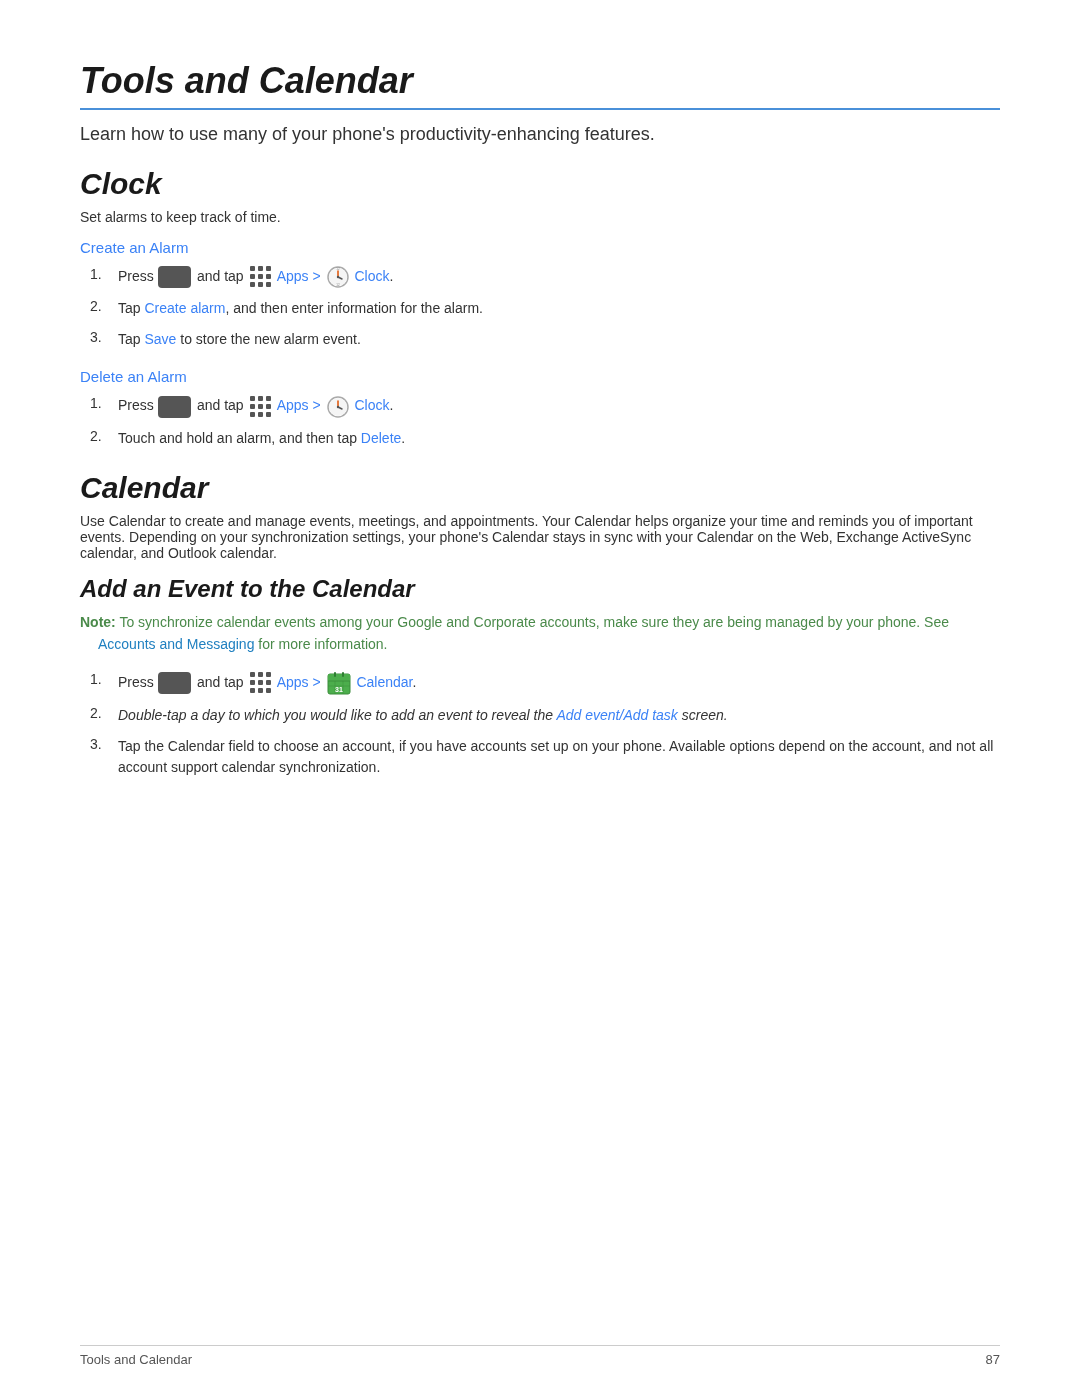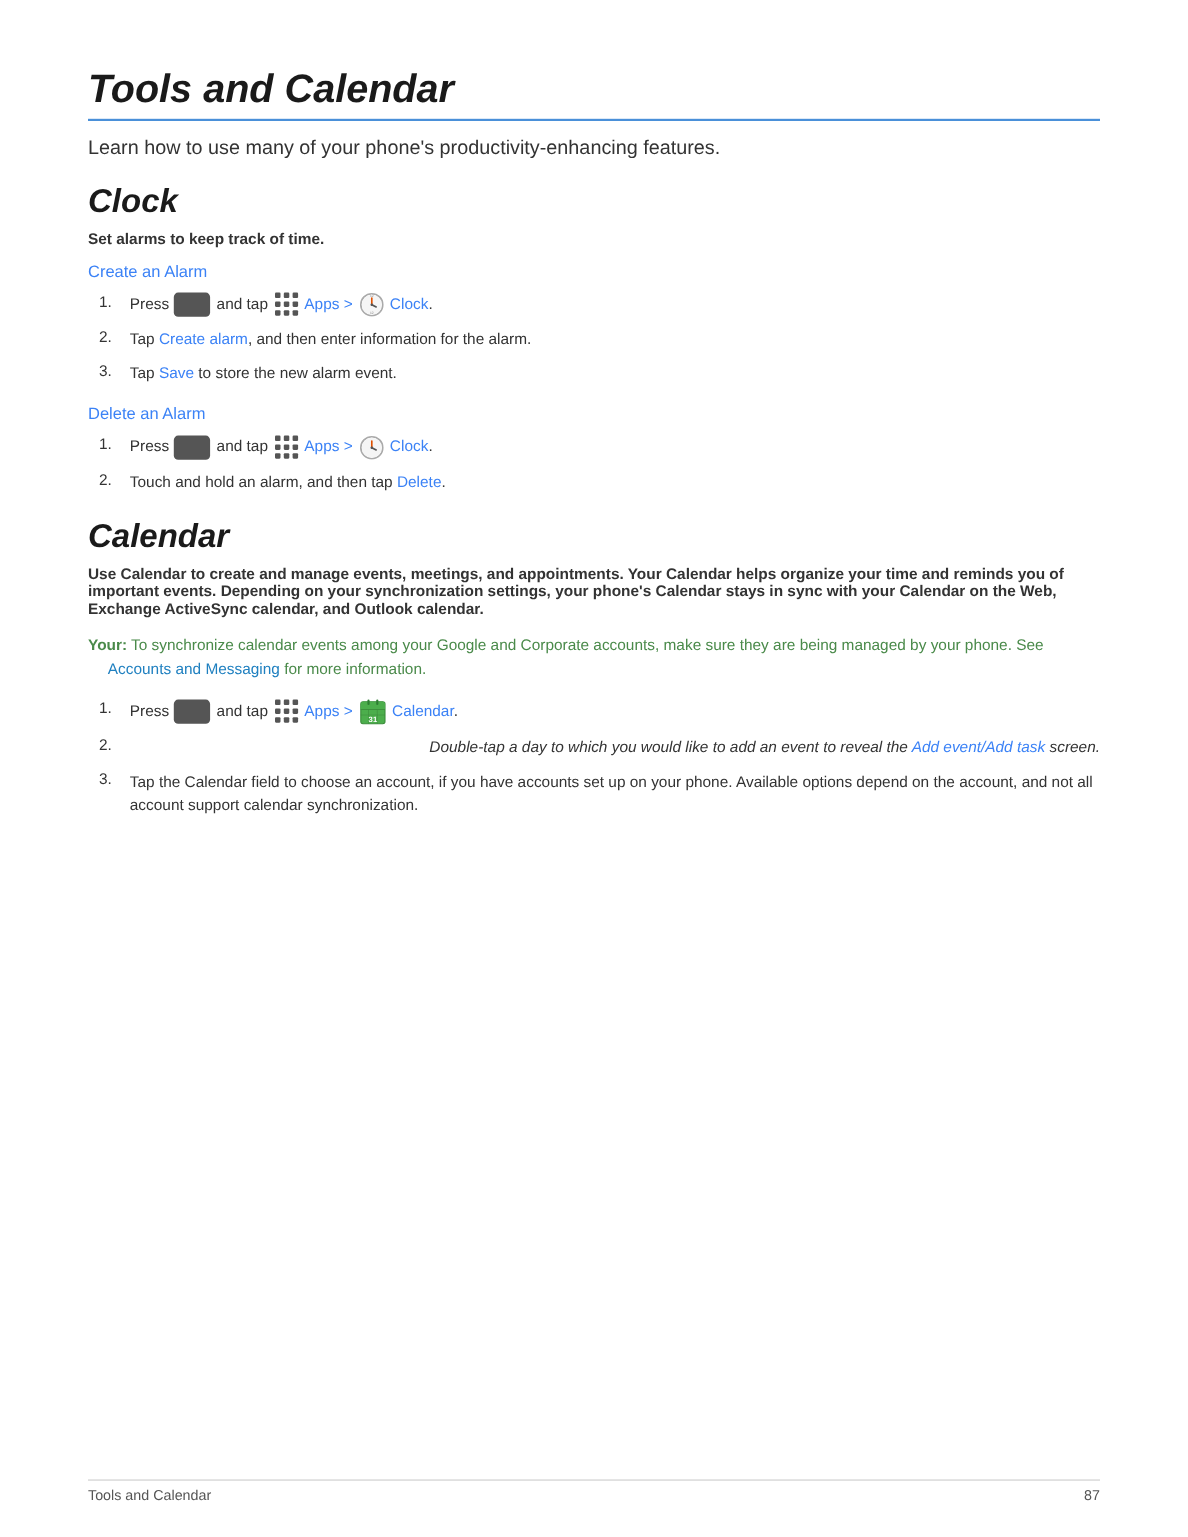--- a/index.html
+++ b/index.html
@@ -44,21 +44,20 @@
       font-style: italic;
       font-weight: bold;
       color: #1a1a1a;
       margin-bottom: 8px;
     }
 
     .section-subtitle {
       font-size: 14px;
       color: #333;
       margin-bottom: 14px;
-      font-weight: bold;
     }
 
     .subsection-title {
       font-size: 15px;
       color: #3b82f6;
       font-weight: normal;
       margin-bottom: 10px;
       margin-top: 4px;
     }
 
@@ -269,23 +268,24 @@
       </li>
     </ol>
   </div>
 </div>
 
 <div class="section-block">
   <div class="section-title">Calendar</div>
   <p class="section-subtitle" style="">Use Calendar to create and manage events, meetings, and appointments. Your Calendar helps organize your time and reminds you of important events. Depending on your synchronization settings, your phone's Calendar stays in sync with your Calendar on the Web, Exchange ActiveSync calendar, and Outlook calendar.</p>
 
   <div class="subsection-block">
+    <div class="add-event-title">Add an Event to the Calendar</div>
 
     <p class="note-block" style="margin-bottom:16px;">
-      <b>Your:</b> To synchronize calendar events among your Google and Corporate accounts, make sure they are being managed by your phone. See <span class="note-link">Accounts and Messaging</span> for more information.
+      <b>Note:</b> To synchronize calendar events among your Google and Corporate accounts, make sure they are being managed by your phone. See <span class="note-link">Accounts and Messaging</span> for more information.
     </p>
 
     <ol class="steps-list">
       <li>
         <span class="step-number">1.</span>
         <span class="step-content">
           Press <span class="home-btn">&nbsp;&nbsp;&nbsp;&nbsp;</span> and tap
           <span class="apps-grid">
             <span></span>
               <span></span>
@@ -311,21 +311,21 @@
             <text x="12" y="21" text-anchor="middle" font-size="7" font-weight="bold" fill="white">31</text>
 
             <rect x="7" y="1" width="2" height="5" rx="1" fill="#2e7d32"></rect>
             <rect x="15" y="1" width="2" height="5" rx="1" fill="#2e7d32"></rect>
           </svg>
           <b>Calendar</b>.
         </span>
       </li>
       <li>
         <span class="step-number">2.</span>
-        <span class="step-content" style="font-style:italic;text-align:right;">Double-tap a day to which you would like to add an event to reveal the <b>Add event/Add task</b> screen.</span>
+        <span class="step-content" style="font-style:italic;">Double-tap a day to which you would like to add an event to reveal the <b>Add event/Add task</b> screen.</span>
       </li>
       <li>
         <span class="step-number">3.</span>
         <span class="step-content">Tap the Calendar field to choose an account, if you have accounts set up on your phone. Available options depend on the account, and not all account support calendar synchronization.</span>
       </li>
     </ol>
   </div>
 </div>
 
 <div class="footer">

